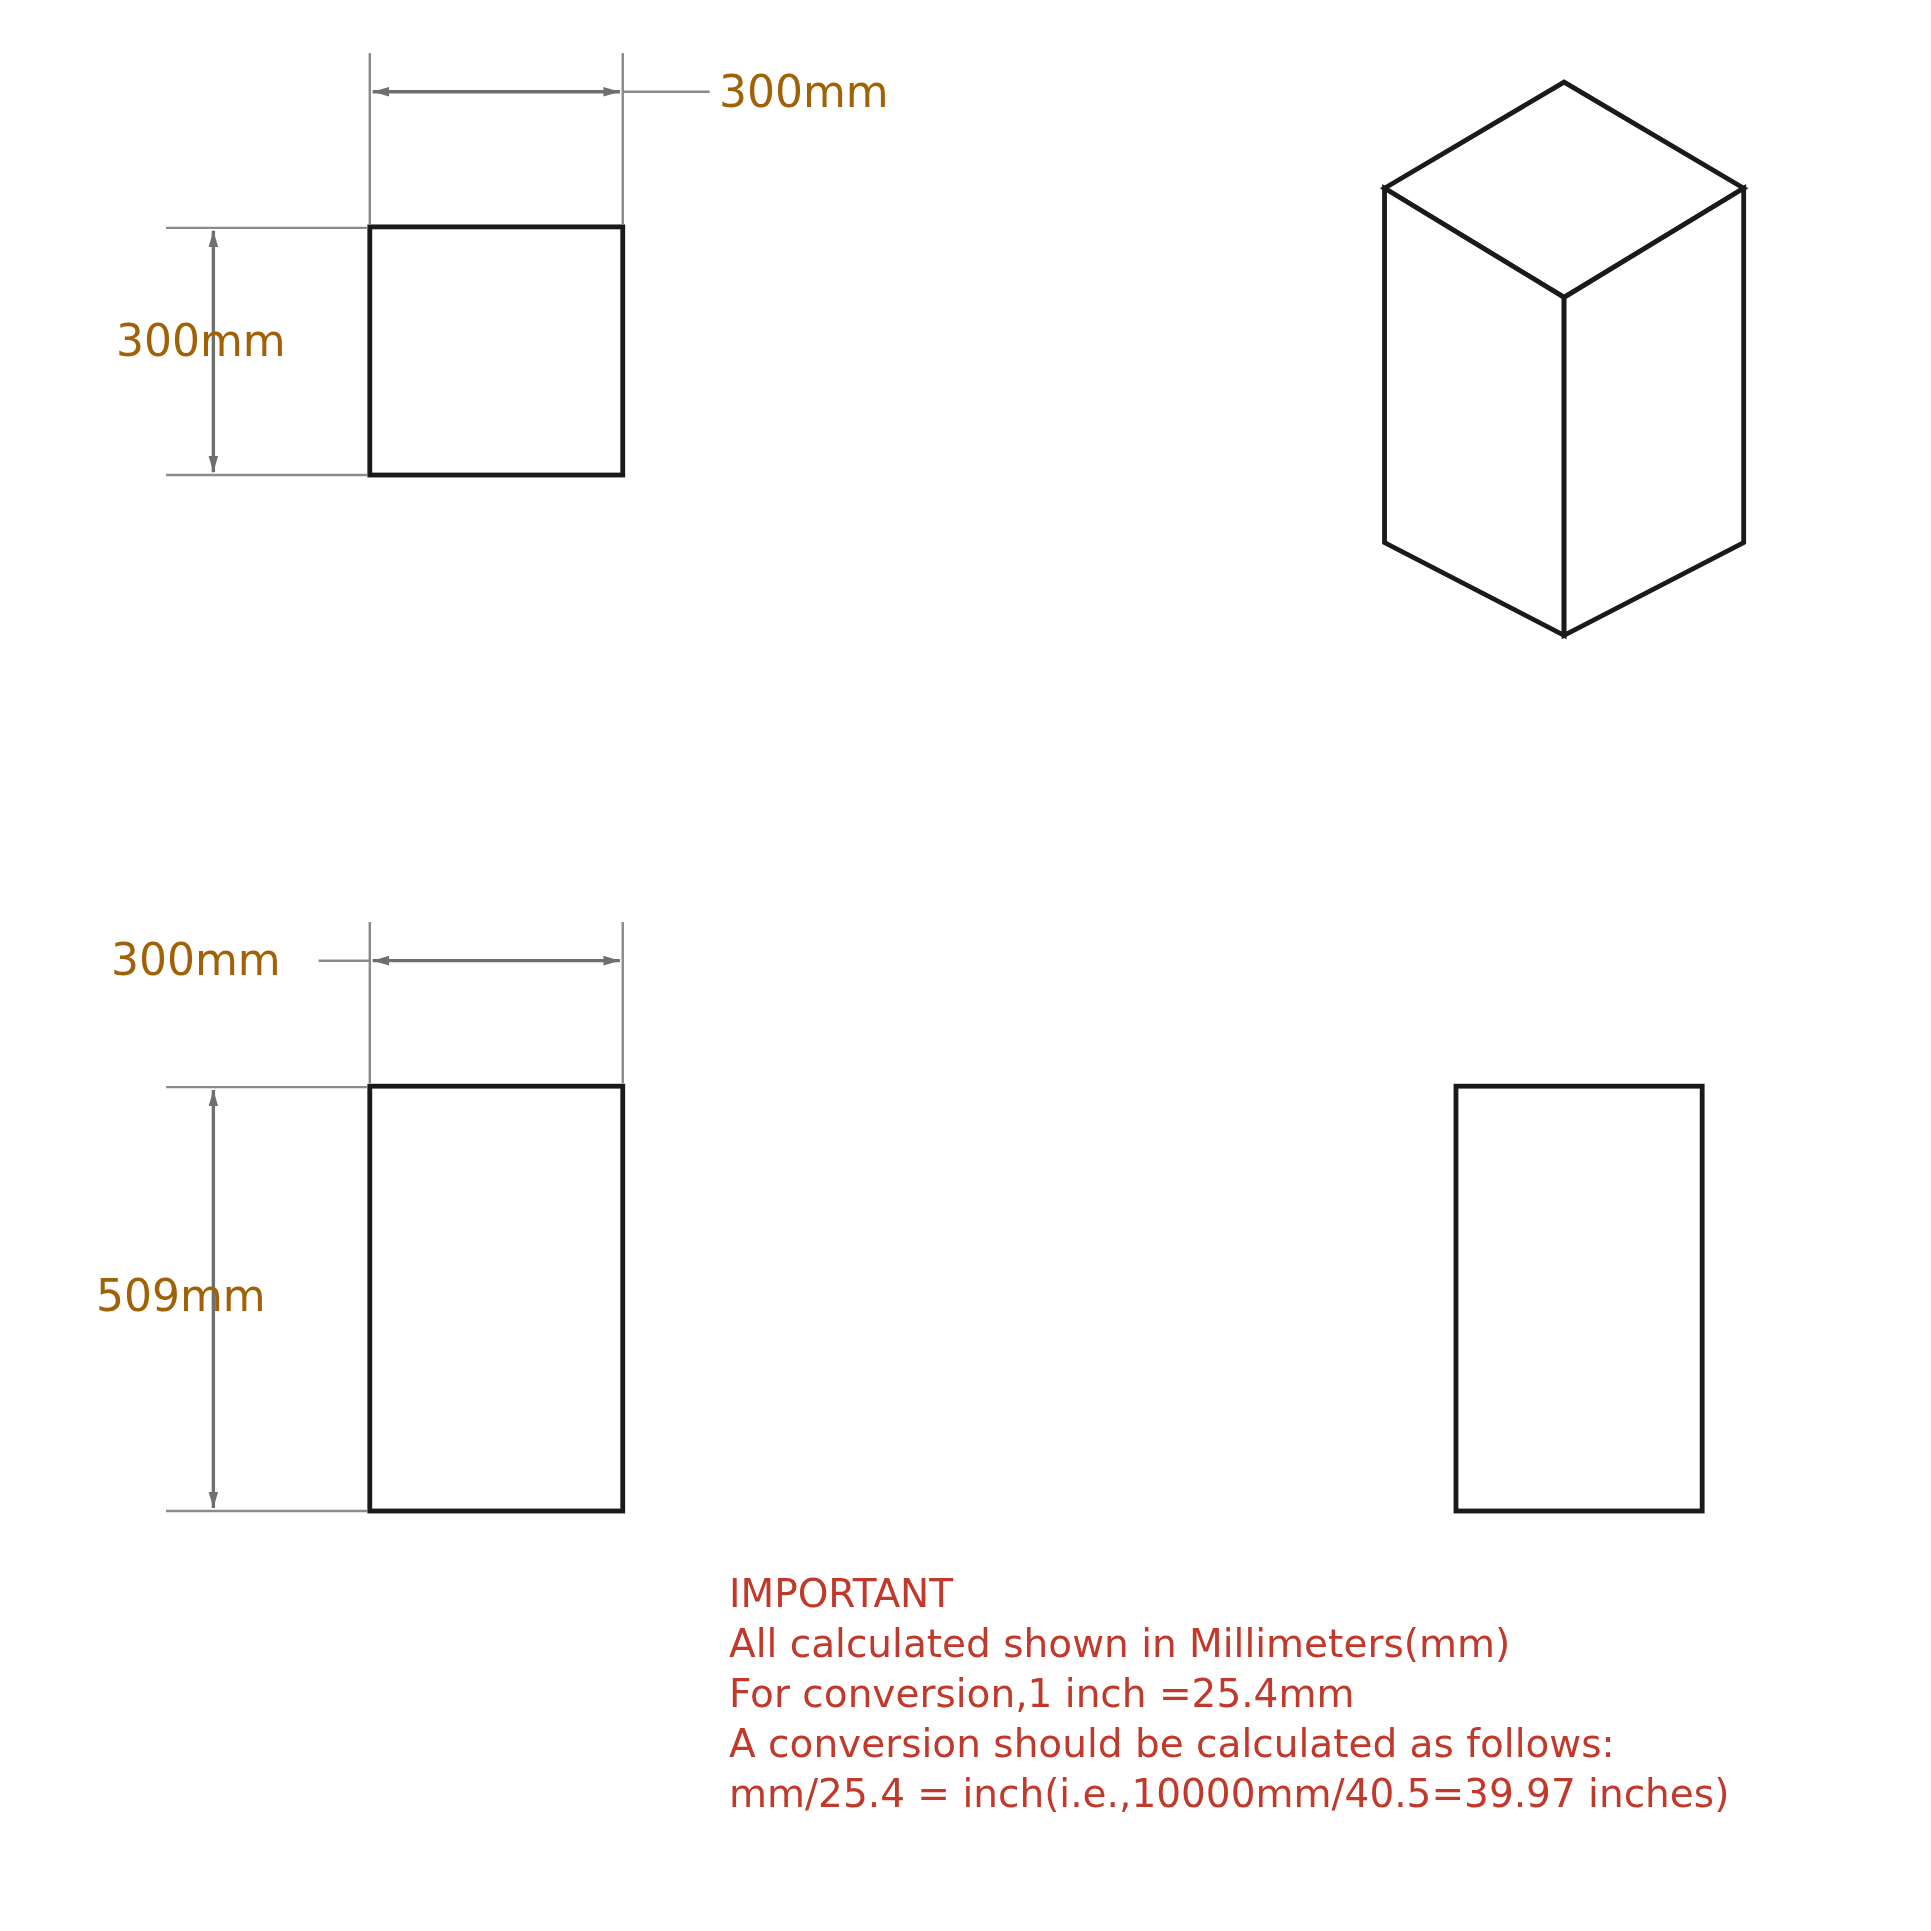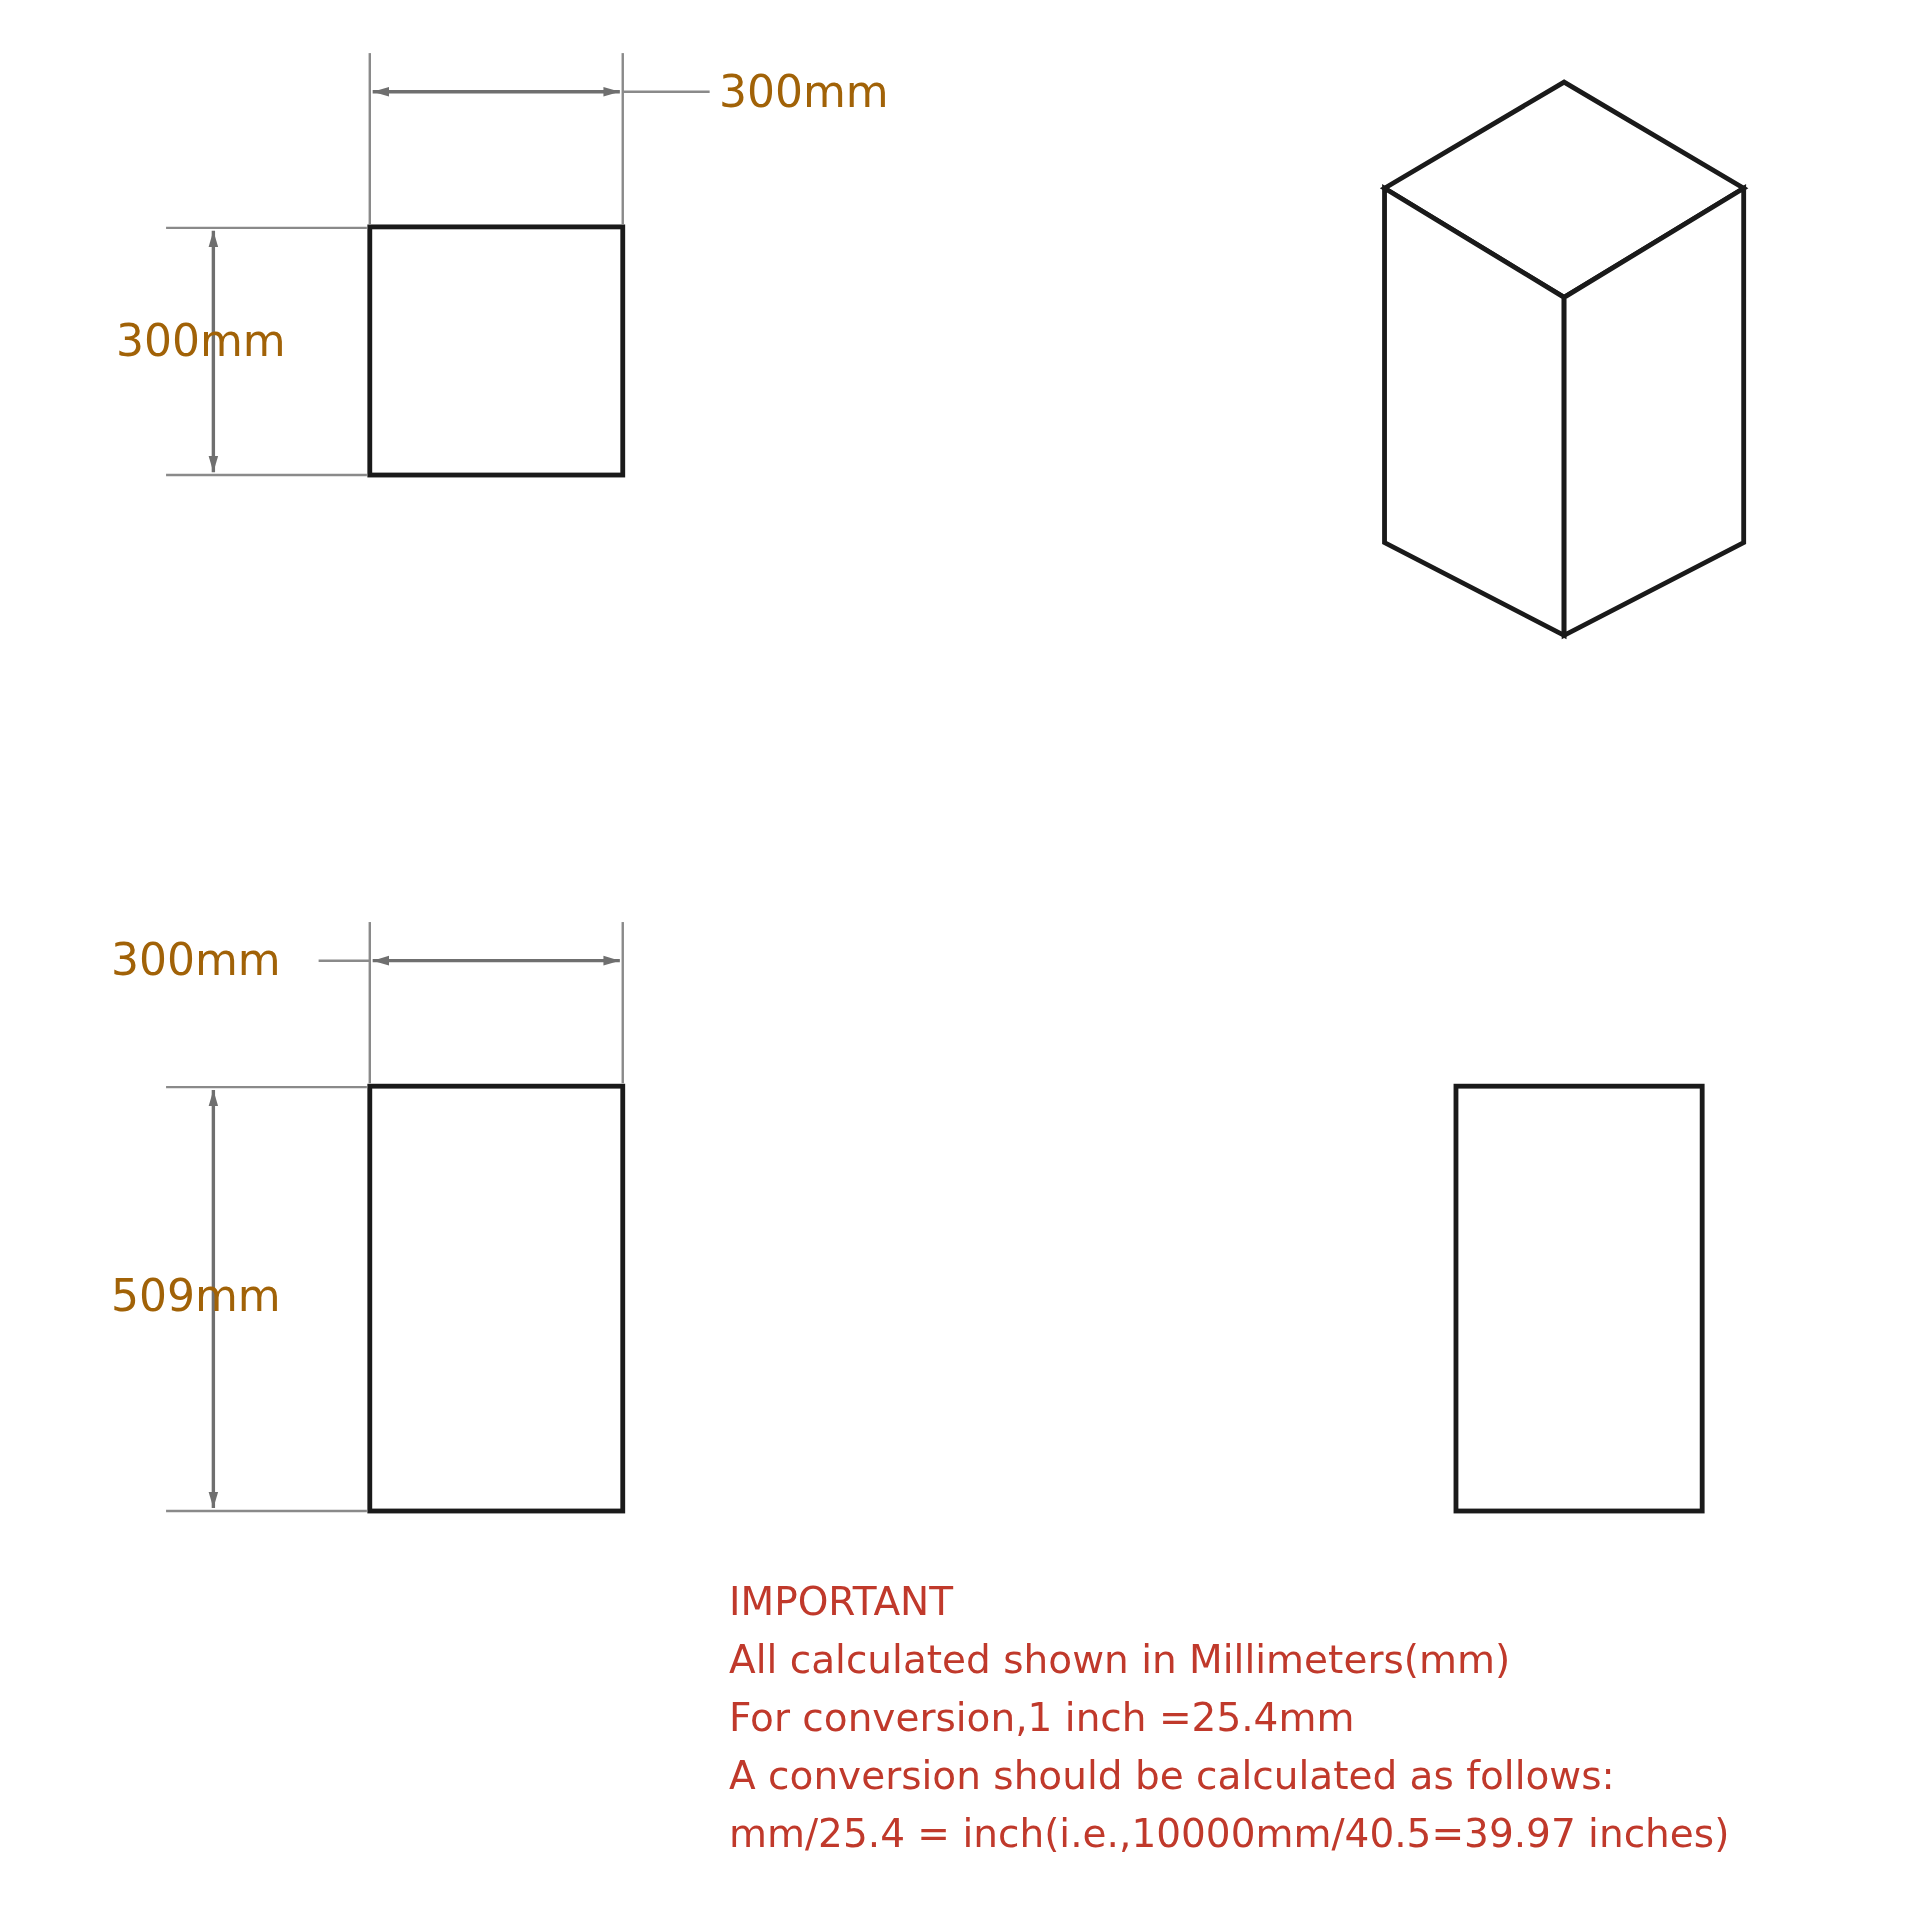--- a/index.html
+++ b/index.html
@@ -34,21 +34,20 @@
     left: 729px;
     top: 1569px;
     color: #c0392b;
     font-size: 39px;
     font-family: "DejaVu Sans", sans-serif;
     line-height: 1.28;
     white-space: nowrap;
   }
   .note-line {
     display: block;
-    margin-top: 8px;
   }
 </style>
 </head>
 <body>
 
 <svg id="drawing" viewBox="0 0 2000 2000" xmlns="http://www.w3.org/2000/svg">
 
   <defs>
     <marker id="arrL" markerWidth="18" markerHeight="12" refX="1" refY="6" orient="auto" markerUnits="userSpaceOnUse">
       <path d="M 18,1 L 1,6 L 18,11 Z" fill="#6f6f6f"></path>
@@ -103,21 +102,21 @@
     <rect x="1508" y="1125" width="255" height="440" fill="#ffffff" stroke="#1a1a1a" stroke-width="5"></rect>
   </g>
 </svg>
 
 <div class="dim-text" style="left:719px; top:70px;">300mm</div>
 
 <div class="dim-text" style="left:116px; top:319px;">300mm</div>
 
 <div class="dim-text" style="left:111px; top:938px;">300mm</div>
 
-<div class="dim-text" style="left:111px; top:1274px;">509mm</div>
+<div class="dim-text" style="left:96px; top:1274px;">509mm</div>
 
 <div class="note-block">
   <span class="note-line">IMPORTANT</span>
   <span class="note-line">All calculated shown in Millimeters(mm)</span>
   <span class="note-line">For conversion,1 inch =25.4mm</span>
   <span class="note-line">A conversion should be calculated as follows:</span>
   <span class="note-line">mm/25.4 = inch(i.e.,10000mm/40.5=39.97 inches)</span>
 </div>
 
 

